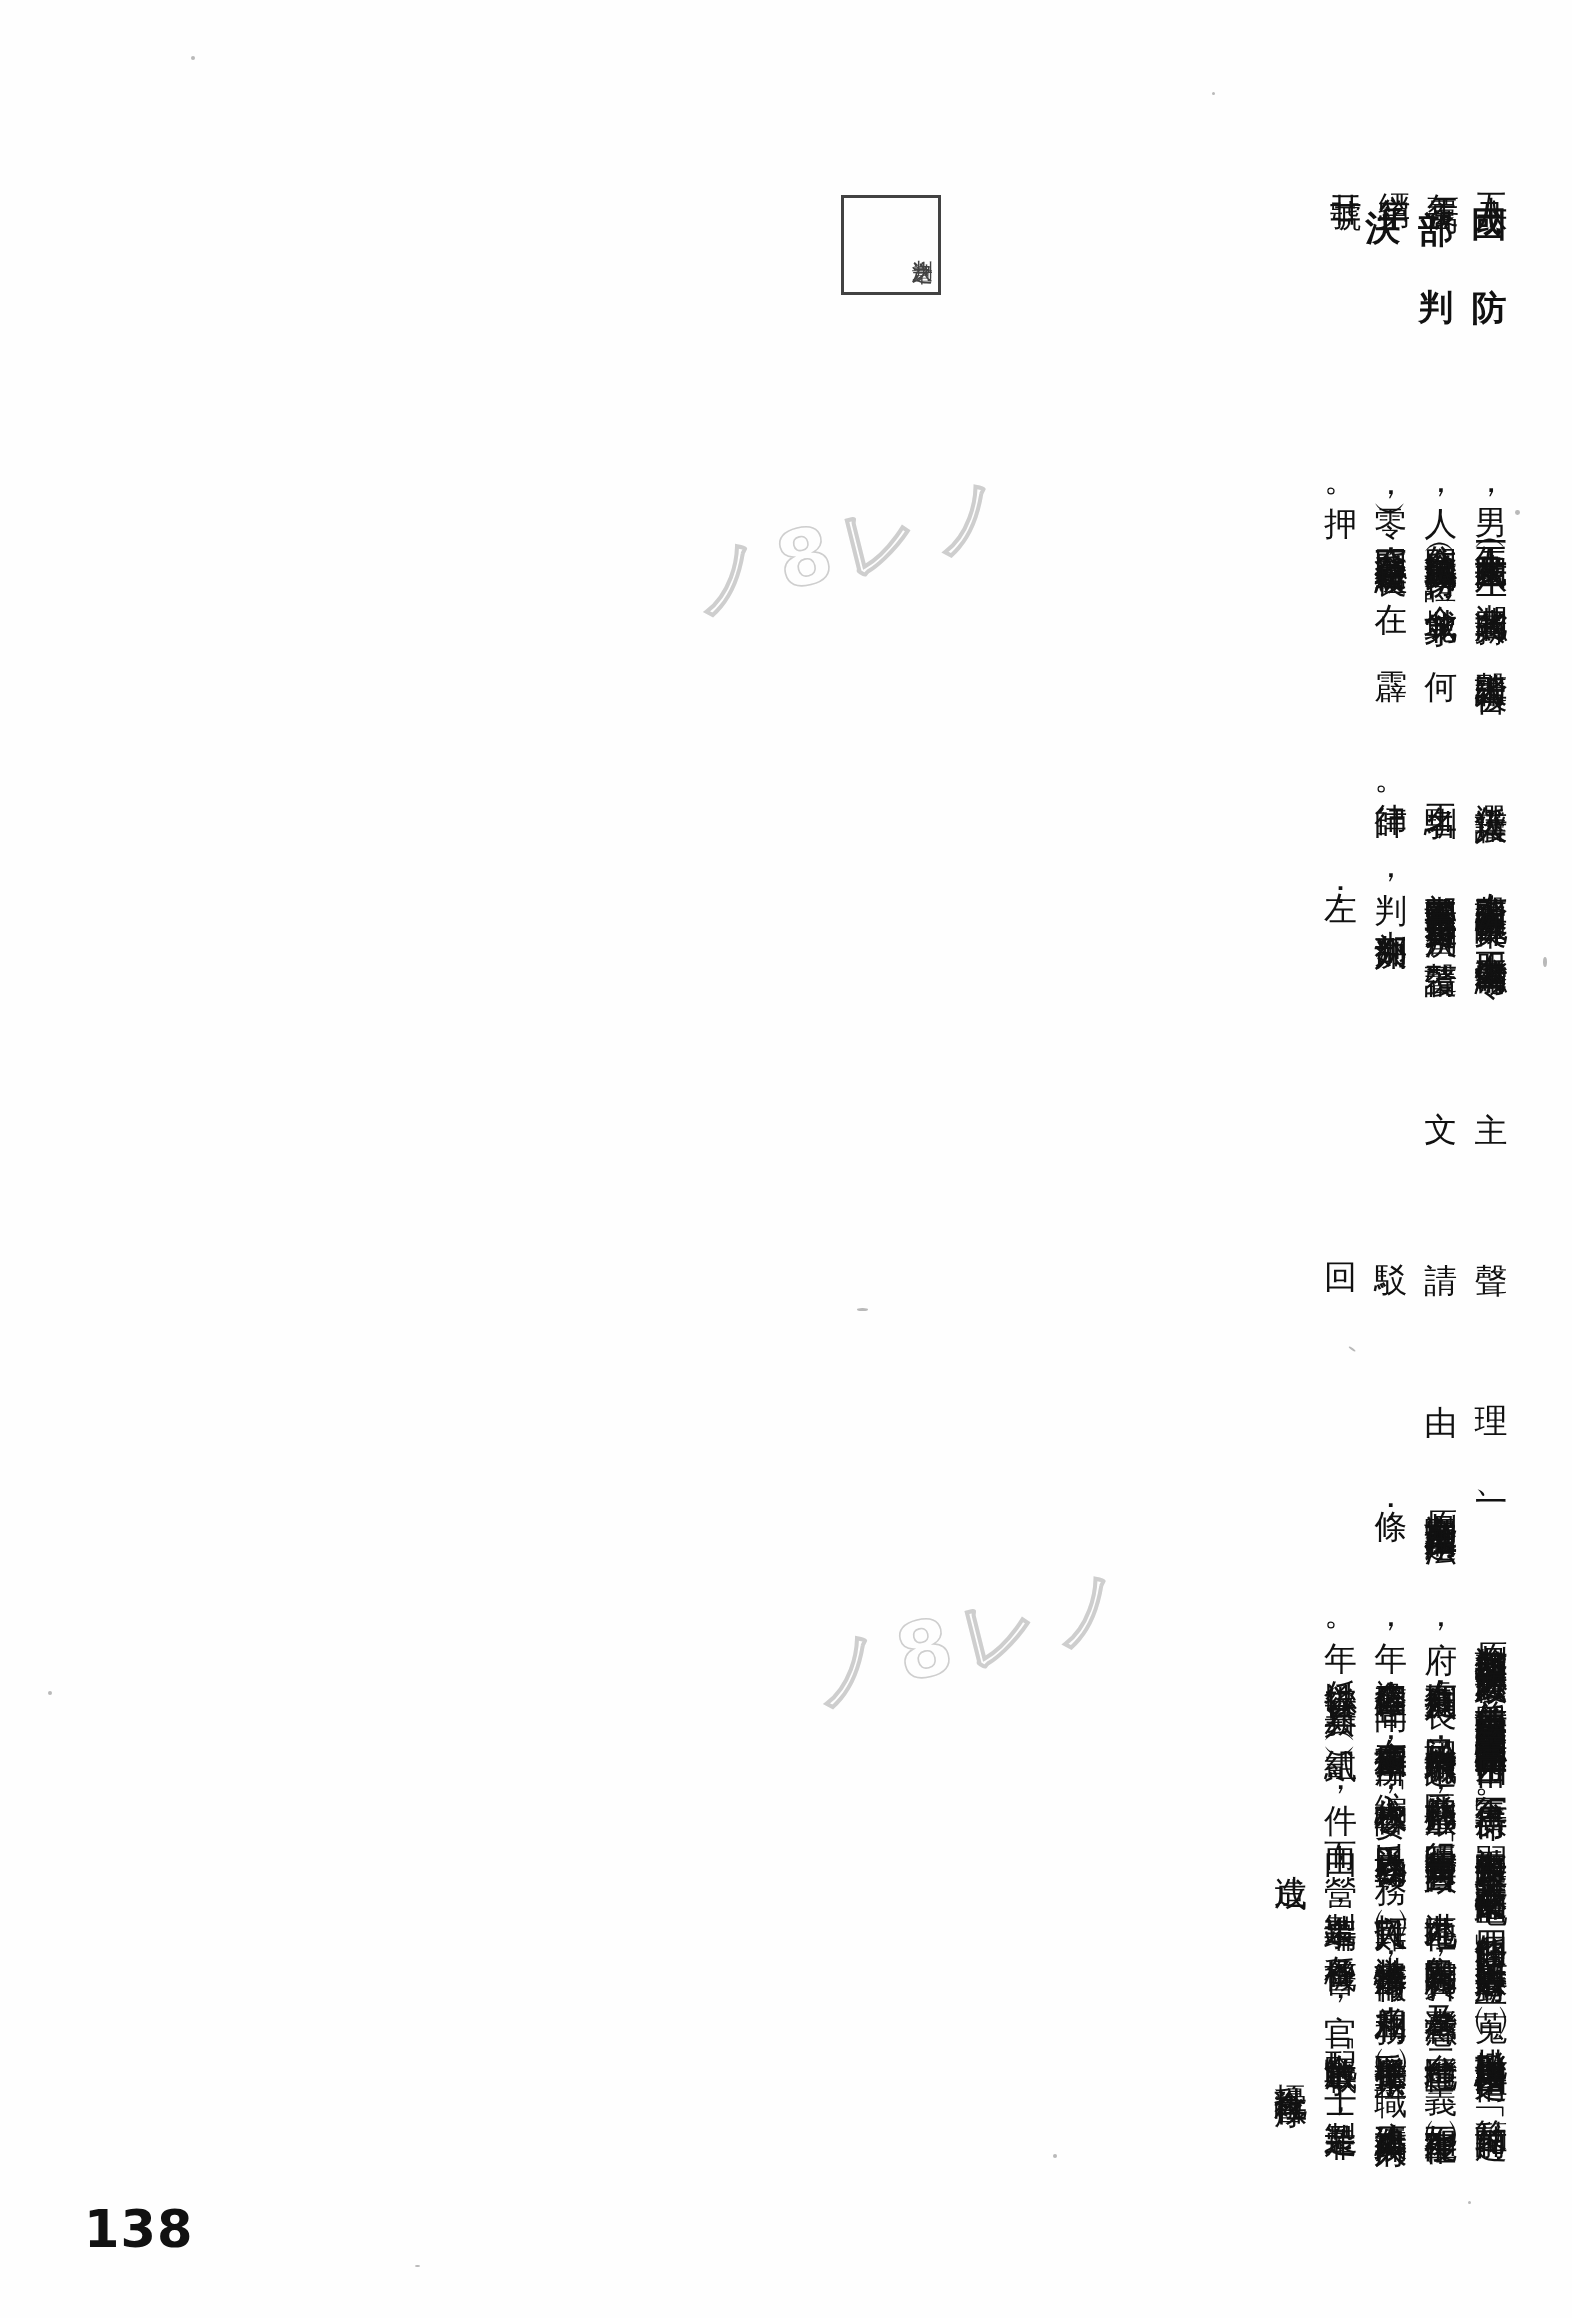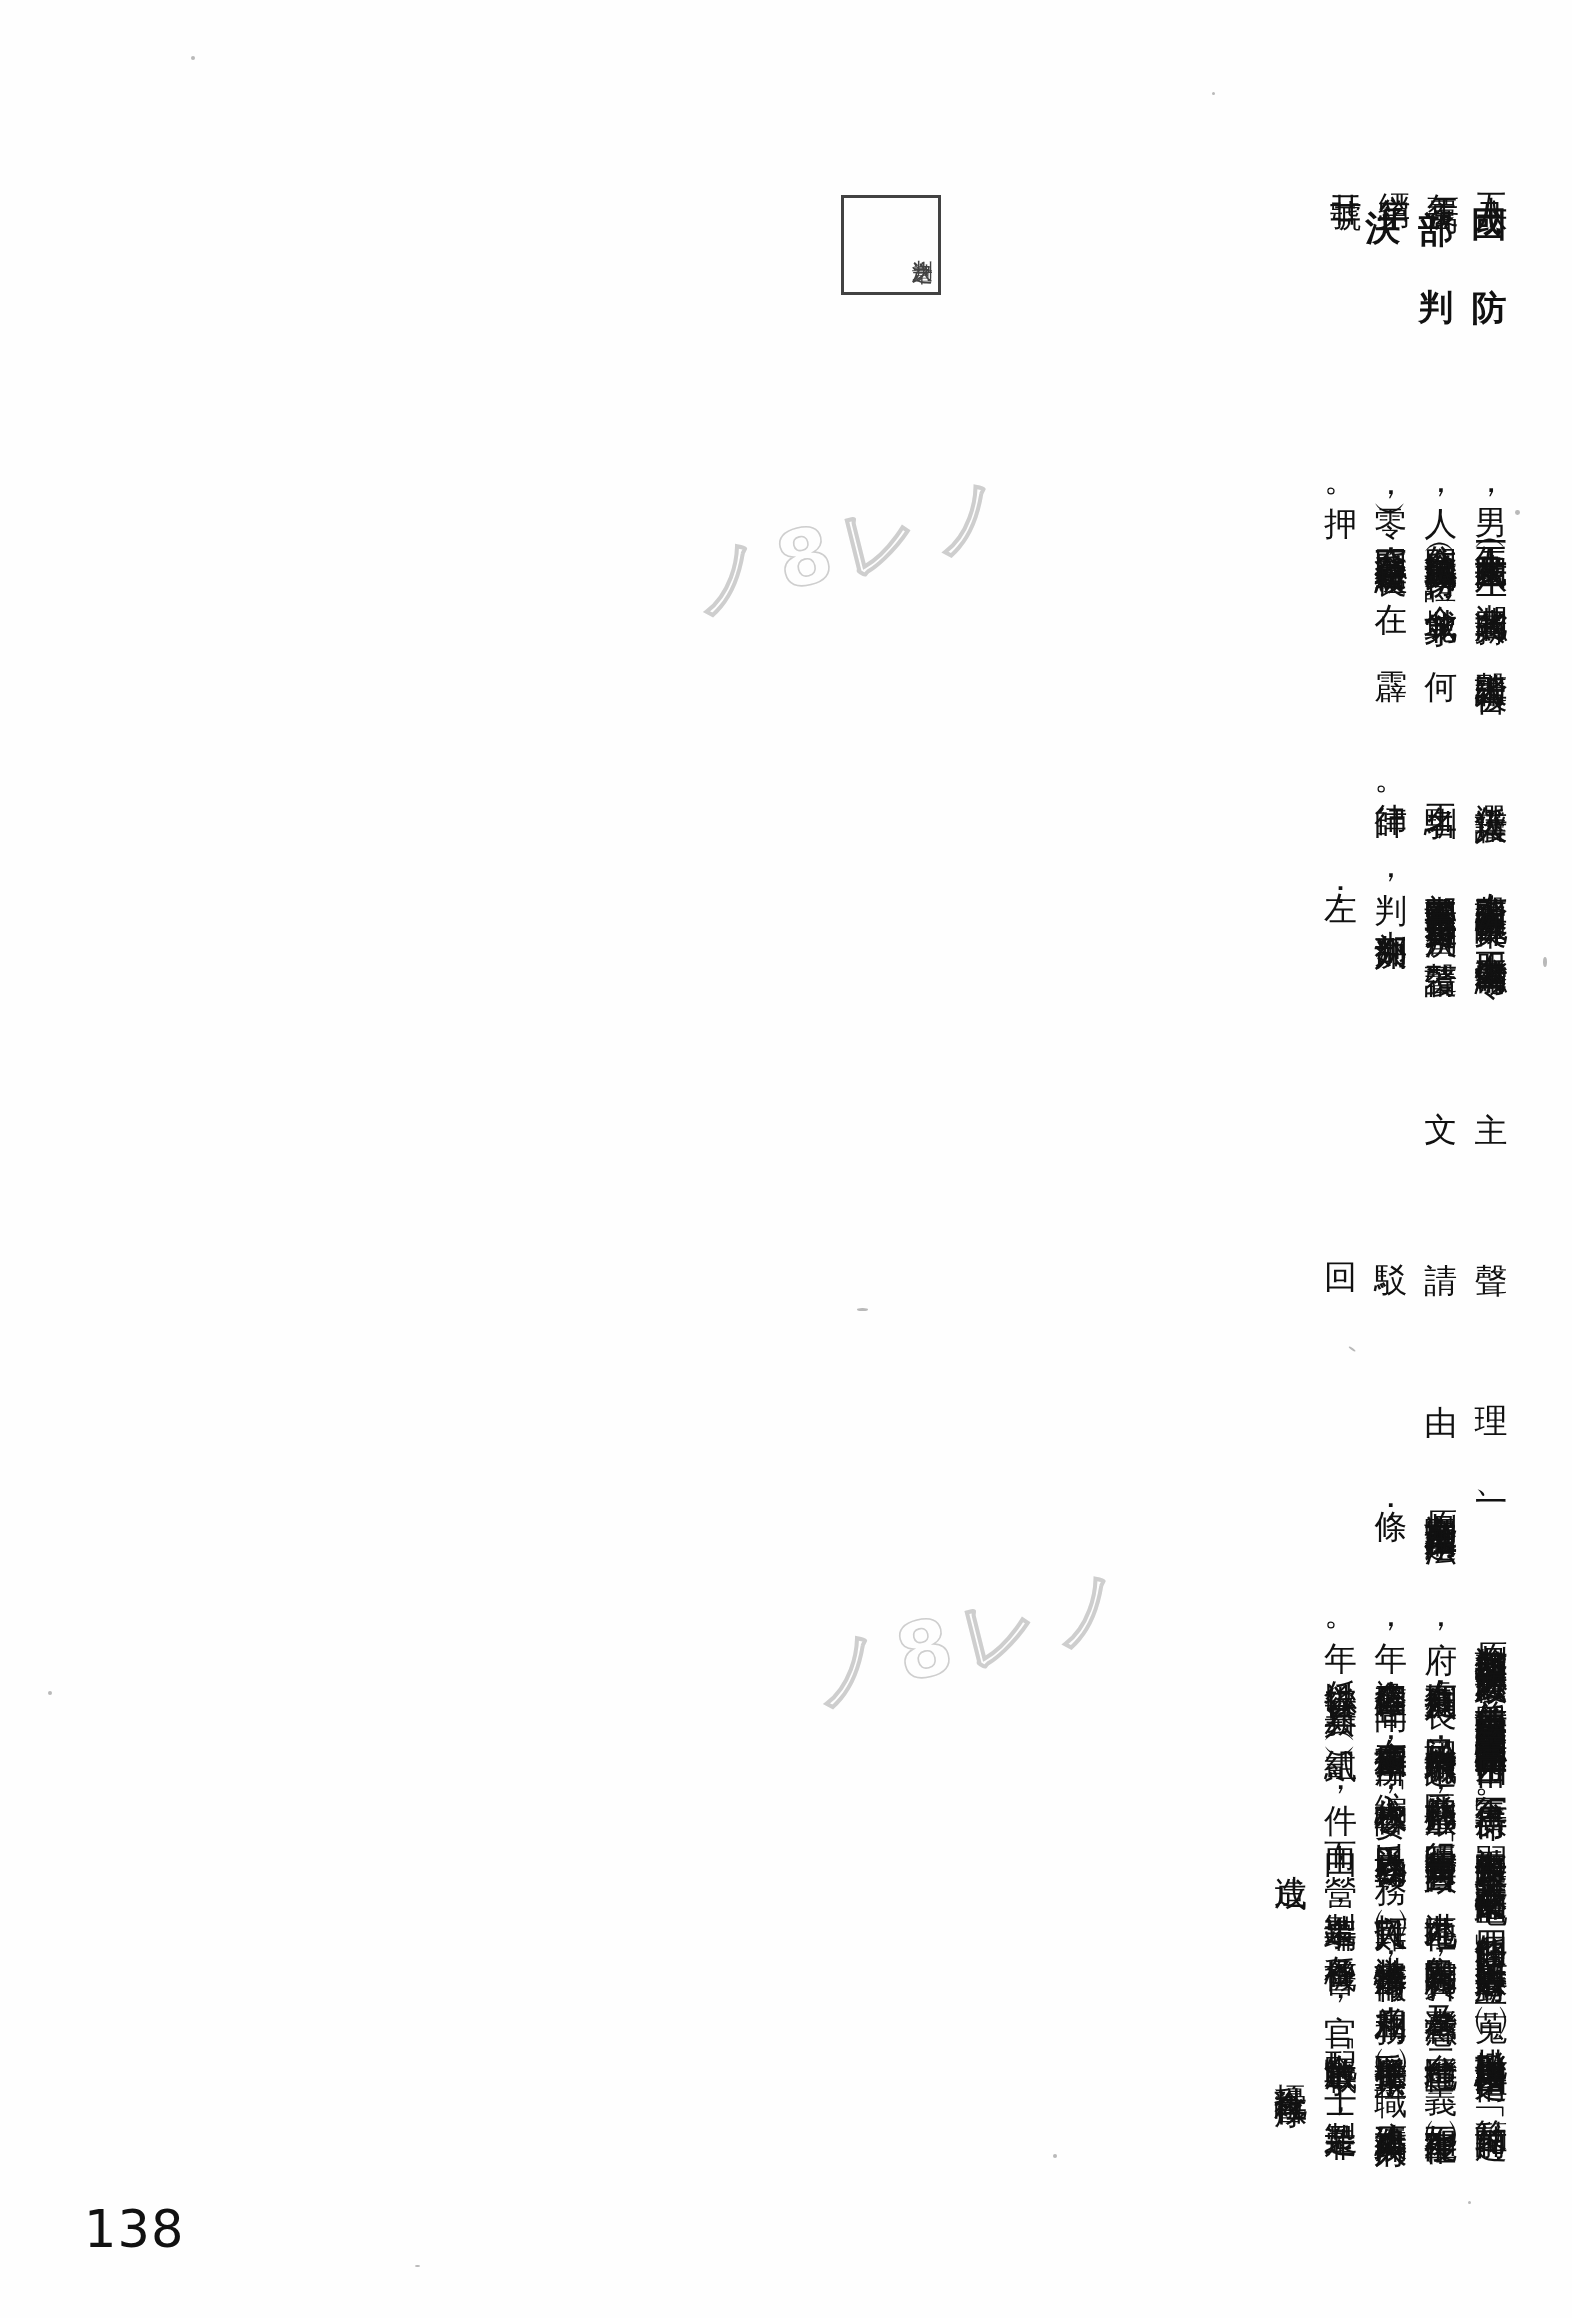--- a/index.html
+++ b/index.html
@@ -67,21 +67,21 @@
     letter-spacing: 0.35em;
   }
 
   
   #page-number {
     position: absolute;
     left: 84px;
     bottom: 60px;
     font-family: "DejaVu Sans", "Liberation Sans", sans-serif;
     font-size: 51px;
-    font-weight: normal;
+    font-weight: bold;
     color: #111;
     letter-spacing: 0.02em;
   }
 
   
   #seal {
     position: absolute;
     top: 195px;
     left: 841px;
     width: 100px;

